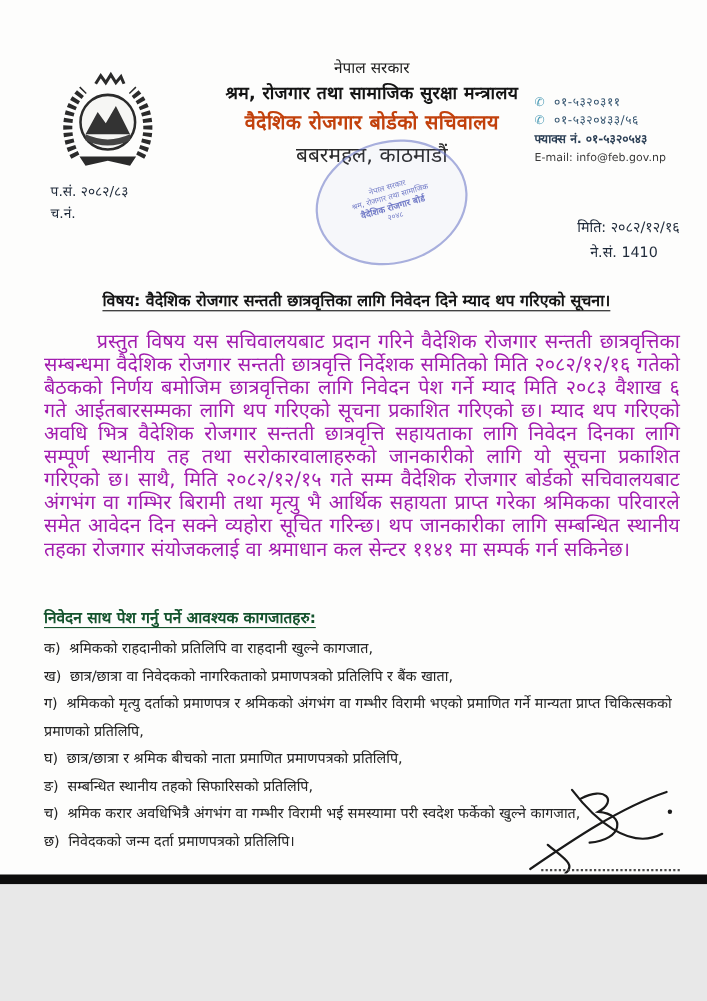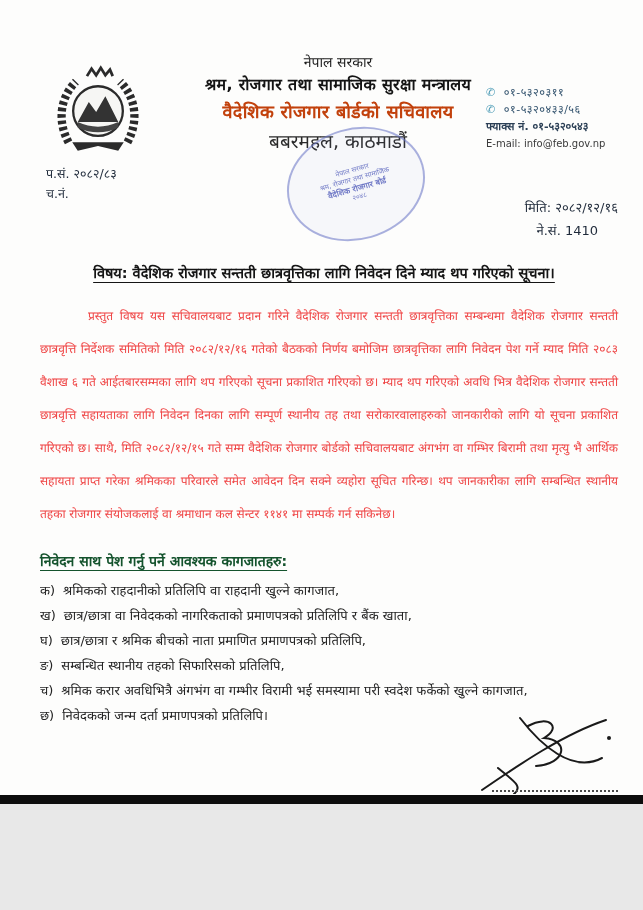--- a/index.html
+++ b/index.html
@@ -43,21 +43,21 @@
   .ne-san{padding-right:20px;}
   
   .subject{
     position:absolute;left:30px;top:262px;width:588px;
     text-align:center;font-size:14.5px;font-weight:bold;color:#151515;
     text-decoration:underline;text-underline-offset:4px;
   }
   
   .body-par{
     position:absolute;left:40px;top:300px;width:578px;
-    font-size:12px;line-height:33px;color:#ef4444;
+    font-size:18px;line-height:21px;color:#a21caf;
     text-align:justify;text-indent:48px;
   }
   
   .docs-heading{
     position:absolute;left:40px;top:551px;
     font-size:14px;font-weight:bold;color:#14532d;
     text-decoration:underline;text-underline-offset:4px;
   }
   .docs-list{position:absolute;left:40px;top:578px;width:582px;font-size:13px;line-height:25px;color:#242424;}
   .doc-item .lbl{margin-right:8px;}
@@ -123,20 +123,21 @@
   </div>
 
   <div class="subject">विषय: वैदेशिक रोजगार सन्तती छात्रवृत्तिका लागि निवेदन दिने म्याद थप गरिएको सूचना।</div>
 
   <div class="body-par">प्रस्तुत विषय यस सचिवालयबाट प्रदान गरिने वैदेशिक रोजगार सन्तती छात्रवृत्तिका सम्बन्धमा वैदेशिक रोजगार सन्तती छात्रवृत्ति निर्देशक समितिको मिति २०८२/१२/१६ गतेको बैठकको निर्णय बमोजिम छात्रवृत्तिका लागि निवेदन पेश गर्ने म्याद मिति २०८३ वैशाख ६ गते आईतबारसम्मका लागि थप गरिएको सूचना प्रकाशित गरिएको छ। म्याद थप गरिएको अवधि भित्र वैदेशिक रोजगार सन्तती छात्रवृत्ति सहायताका लागि निवेदन दिनका लागि सम्पूर्ण स्थानीय तह तथा सरोकारवालाहरुको जानकारीको लागि यो सूचना प्रकाशित गरिएको छ। साथै, मिति २०८२/१२/१५ गते सम्म वैदेशिक रोजगार बोर्डको सचिवालयबाट अंगभंग वा गम्भिर बिरामी तथा मृत्यु भै आर्थिक सहायता प्राप्त गरेका श्रमिकका परिवारले समेत आवेदन दिन सक्ने व्यहोरा सूचित गरिन्छ। थप जानकारीका लागि सम्बन्धित स्थानीय तहका रोजगार संयोजकलाई वा श्रमाधान कल सेन्टर ११४१ मा सम्पर्क गर्न सकिनेछ।</div>
 
   <div class="docs-heading">निवेदन साथ पेश गर्नु पर्ने आवश्यक कागजातहरु:</div>
   <div class="docs-list">
     <div class="doc-item"><span class="lbl">क)</span><span>श्रमिकको राहदानीको प्रतिलिपि वा राहदानी खुल्ने कागजात,</span></div>
     <div class="doc-item"><span class="lbl">ख)</span><span>छात्र/छात्रा वा निवेदकको नागरिकताको प्रमाणपत्रको प्रतिलिपि र बैंक खाता,</span></div>
+    <div class="doc-item"><span class="lbl">ग)</span><span>श्रमिकको मृत्यु दर्ताको प्रमाणपत्र र श्रमिकको अंगभंग वा गम्भीर विरामी भएको प्रमाणित गर्ने मान्यता प्राप्त चिकित्सकको प्रमाणको प्रतिलिपि,</span></div>
     <div class="doc-item"><span class="lbl">घ)</span><span>छात्र/छात्रा र श्रमिक बीचको नाता प्रमाणित प्रमाणपत्रको प्रतिलिपि,</span></div>
     <div class="doc-item"><span class="lbl">ङ)</span><span>सम्बन्धित  स्थानीय तहको सिफारिसको प्रतिलिपि,</span></div>
     <div class="doc-item"><span class="lbl">च)</span><span>श्रमिक करार अवधिभित्रै अंगभंग वा गम्भीर विरामी भई समस्यामा परी स्वदेश फर्केको खुल्ने कागजात,</span></div>
     <div class="doc-item"><span class="lbl">छ)</span><span>निवेदकको जन्म दर्ता प्रमाणपत्रको प्रतिलिपि।</span></div>
   </div>
 
   <svg class="sig-svg" width="152" height="86" viewBox="0 0 152 86" xmlns="http://www.w3.org/2000/svg">
     <g fill="none" stroke="#1a1a1a" stroke-width="2" stroke-linecap="round">
       <path d="M60,18 C82,6 94,20 76,30 C102,32 98,56 68,58"></path>
       <path d="M14,82 C52,56 96,26 138,12"></path>

